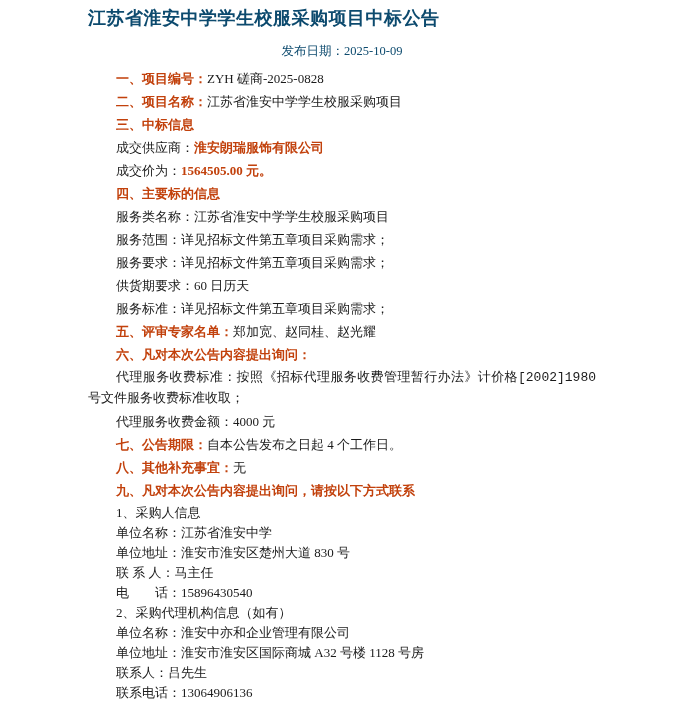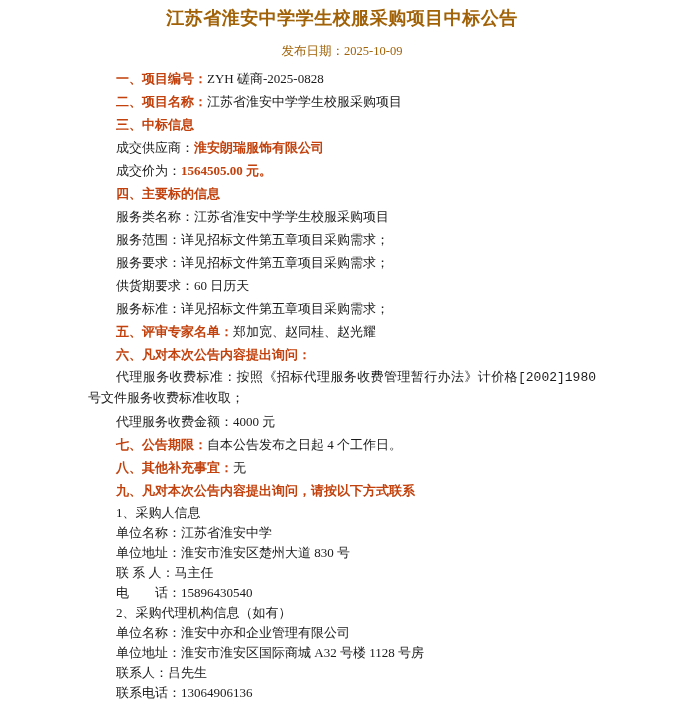--- a/index.html
+++ b/index.html
@@ -10,33 +10,32 @@
     color: #151515;
     font-family: "Liberation Serif", serif;
     overflow: hidden;
   }
   .doc {
     margin-left: 88px;
     width: 508px;
     padding-top: 6px;
   }
   .title {
-    text-align: center;
     font-weight: 700;
     font-size: 18px;
     line-height: 24px;
-    color: #a16207;
+    color: #0c4a6e;
     letter-spacing: 0.5px;
   }
   .date {
     text-align: center;
     font-size: 12.5px;
     line-height: 16px;
     margin-top: 13px;
-    color: #a16207;
+    color: #0c4a6e;
   }
   .body-block { margin-top: 9px; }
   p.line {
     margin: 0 0 2px 28px;
     font-size: 13px;
     line-height: 21px;
     color: #1a1a1a;
   }
   p.line.tight {
     margin-bottom: 0;

